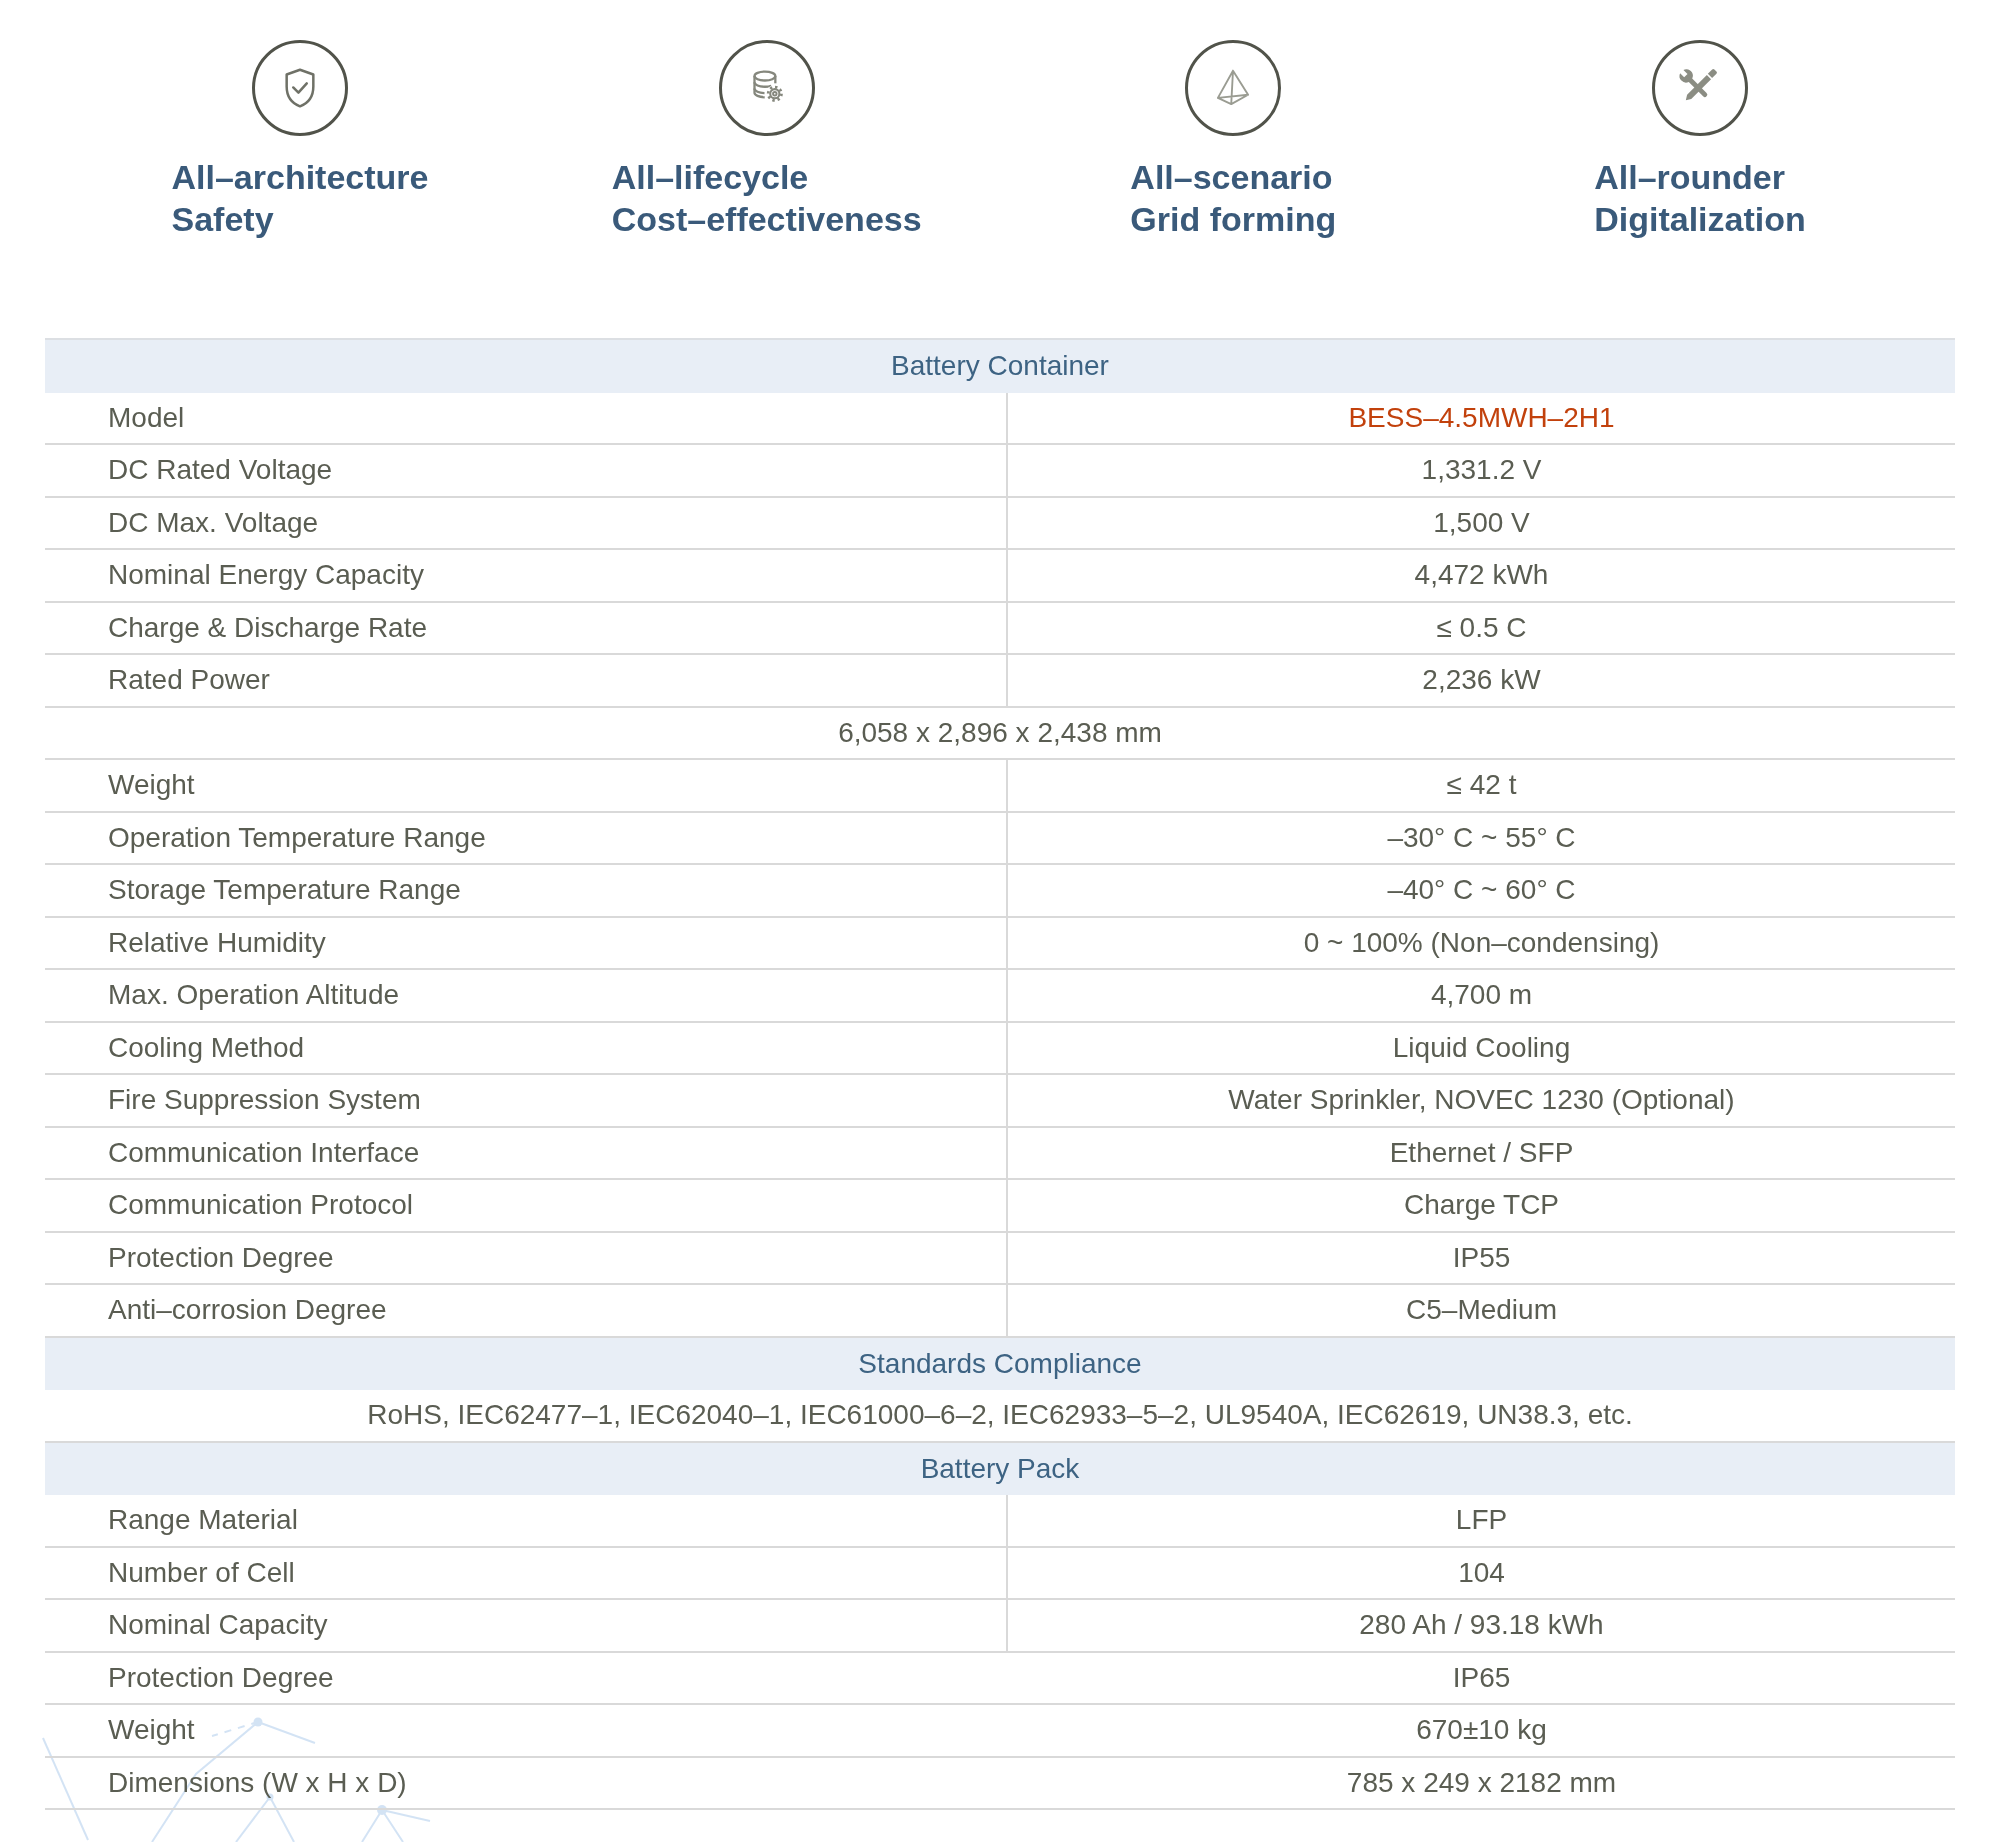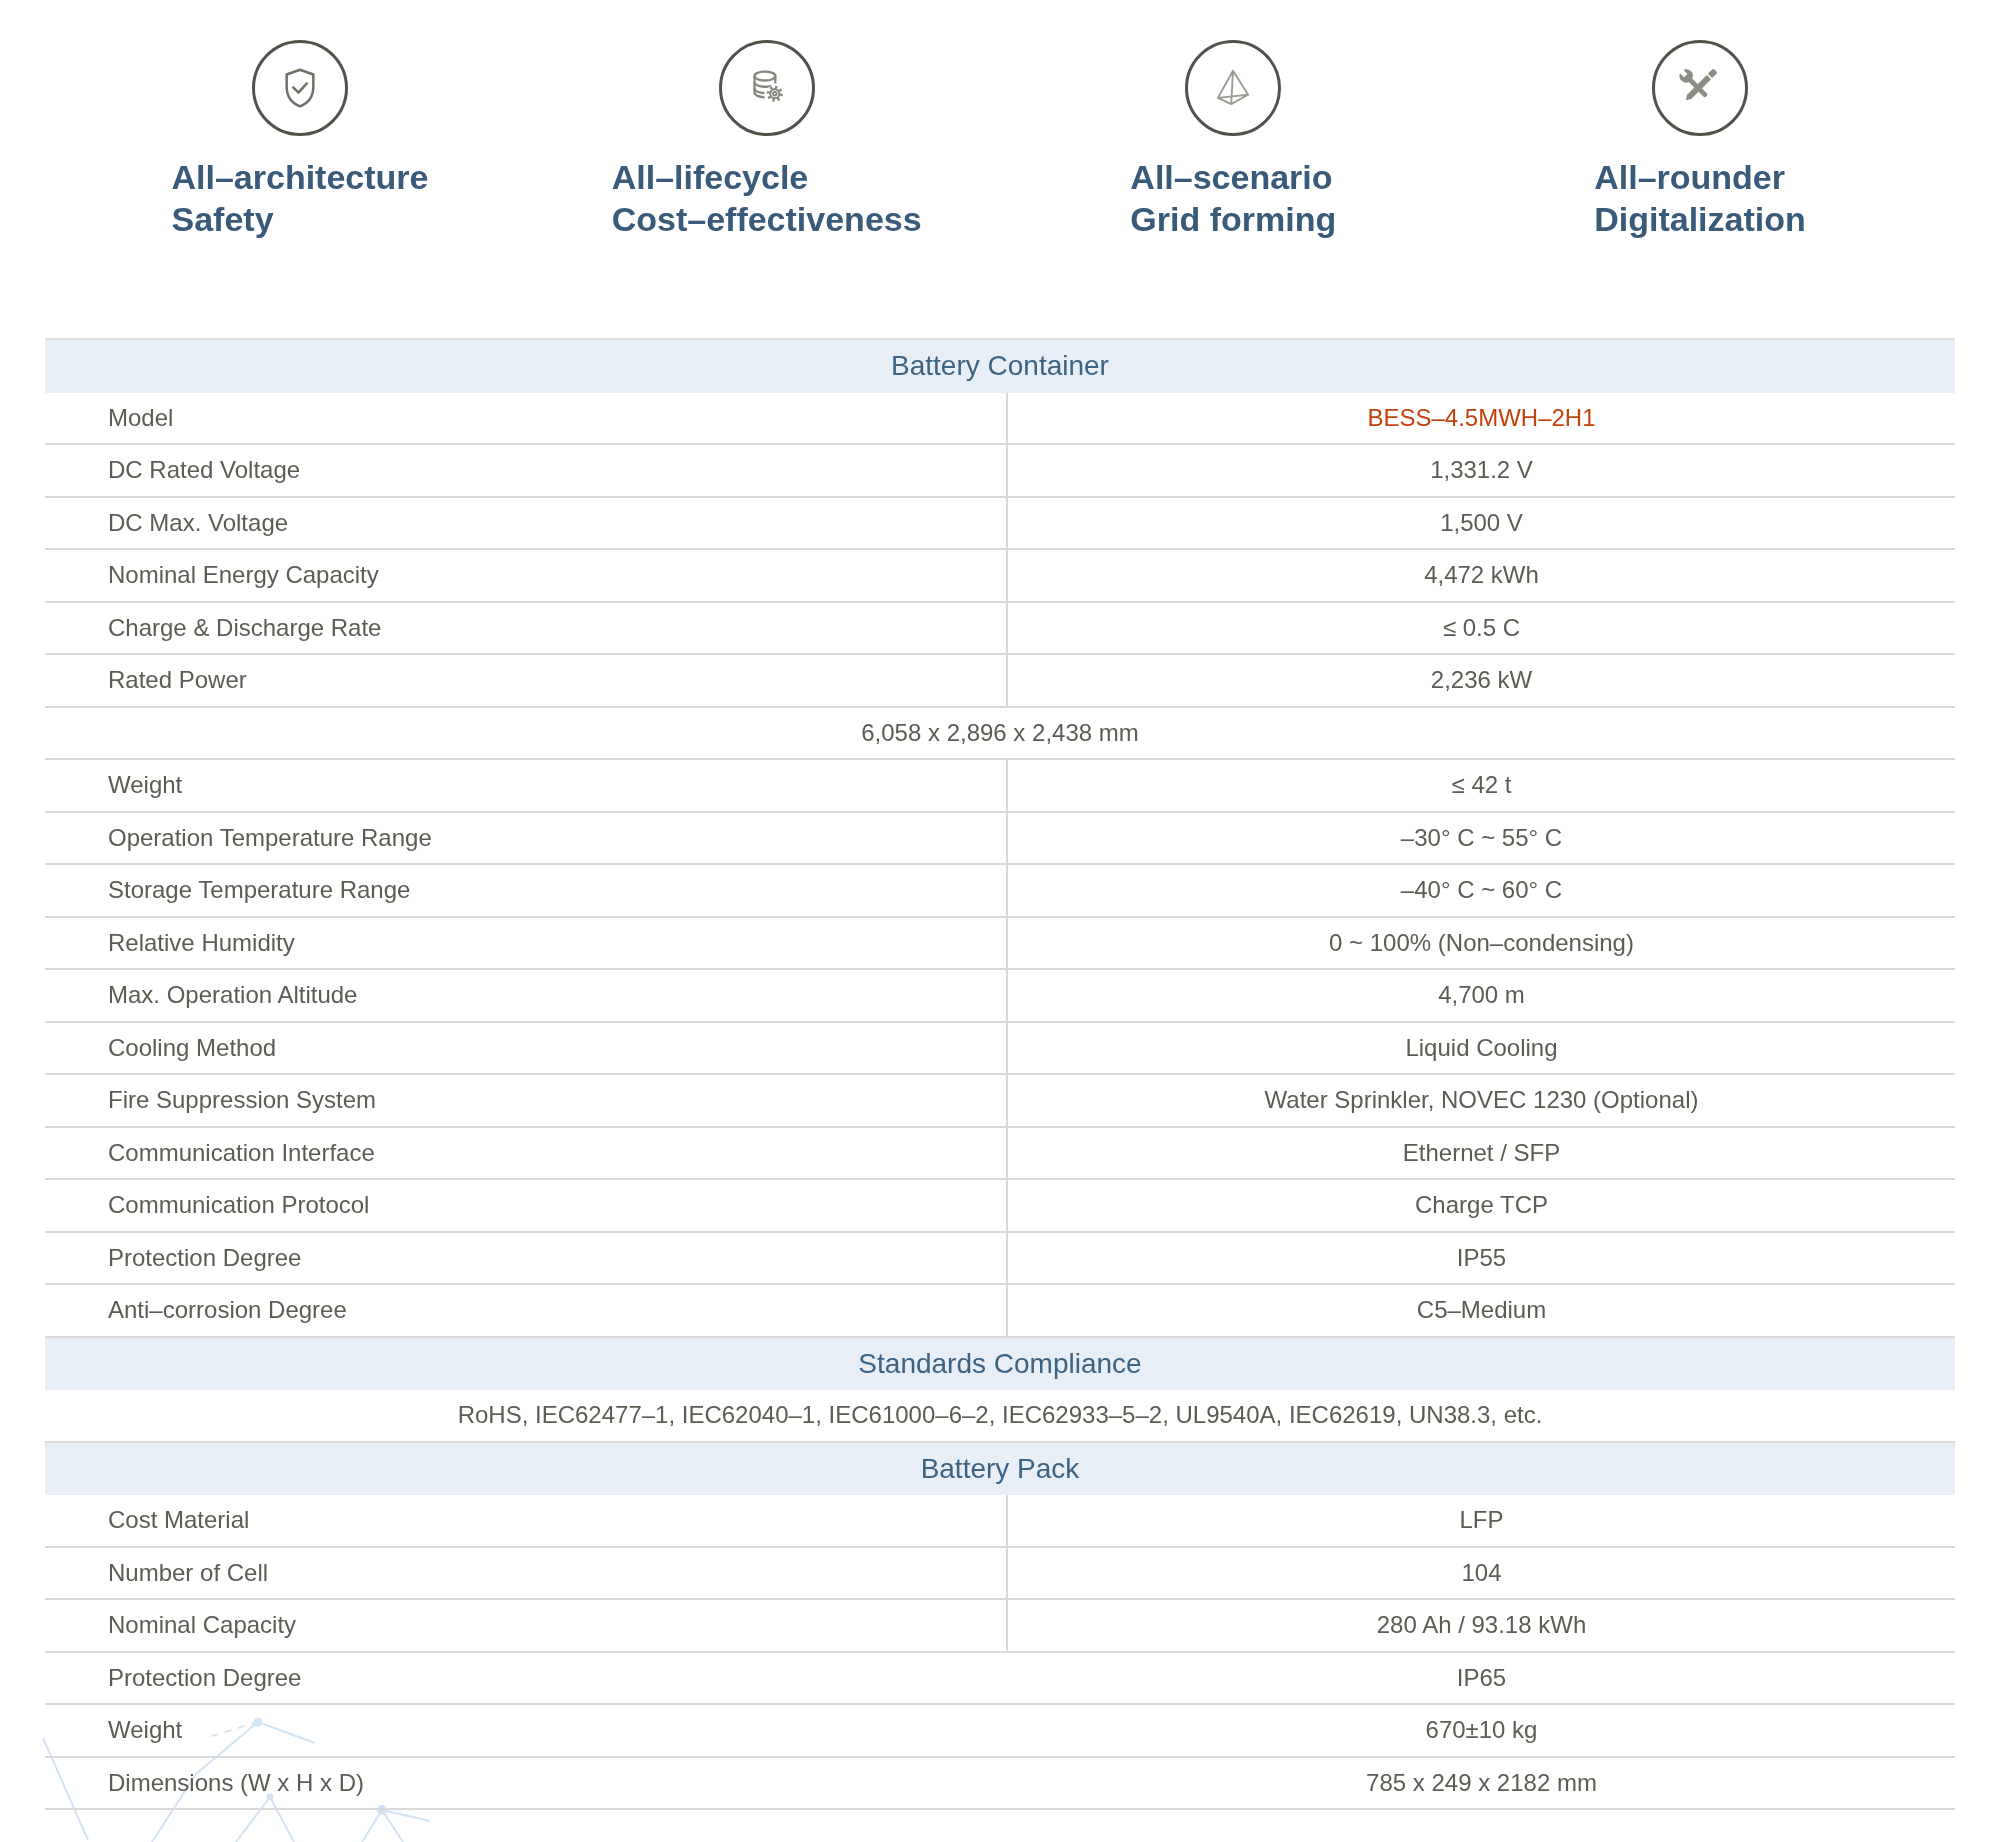--- a/index.html
+++ b/index.html
@@ -51,21 +51,21 @@
     background: #e8eef6;
     display: flex; align-items: center; justify-content: center;
     font-size: 28px;
     color: #3d6383;
   }
   .row {
     display: flex;
     align-items: stretch;
     height: 52.5px;
     border-bottom: 2px solid #d9d9d9;
-    font-size: 24px;
+    font-size: 28px;
     color: #5a5d52;
     background: transparent;
   }
   .row .label {
     width: 963px;
     padding-left: 63px;
     display: flex; align-items: center;
     border-right: 2px solid #d9d9d9;
   }
   .row.no-divider .label { border-right-color: transparent; }
@@ -251,21 +251,21 @@
 
     <div class="section-header">Standards Compliance</div>
 
     <div class="row compliance">
       <div class="note">RoHS, IEC62477–1, IEC62040–1, IEC61000–6–2, IEC62933–5–2, UL9540A, IEC62619, UN38.3, etc.</div>
     </div>
 
     <div class="section-header">Battery Pack</div>
 
     <div class="row">
-      <div class="label">Cost Material</div>
+      <div class="label">Range Material</div>
       <div class="value">LFP</div>
     </div>
     <div class="row">
       <div class="label">Number of Cell</div>
       <div class="value">104</div>
     </div>
     <div class="row">
       <div class="label">Nominal Capacity</div>
       <div class="value">280 Ah / 93.18 kWh</div>
     </div>

